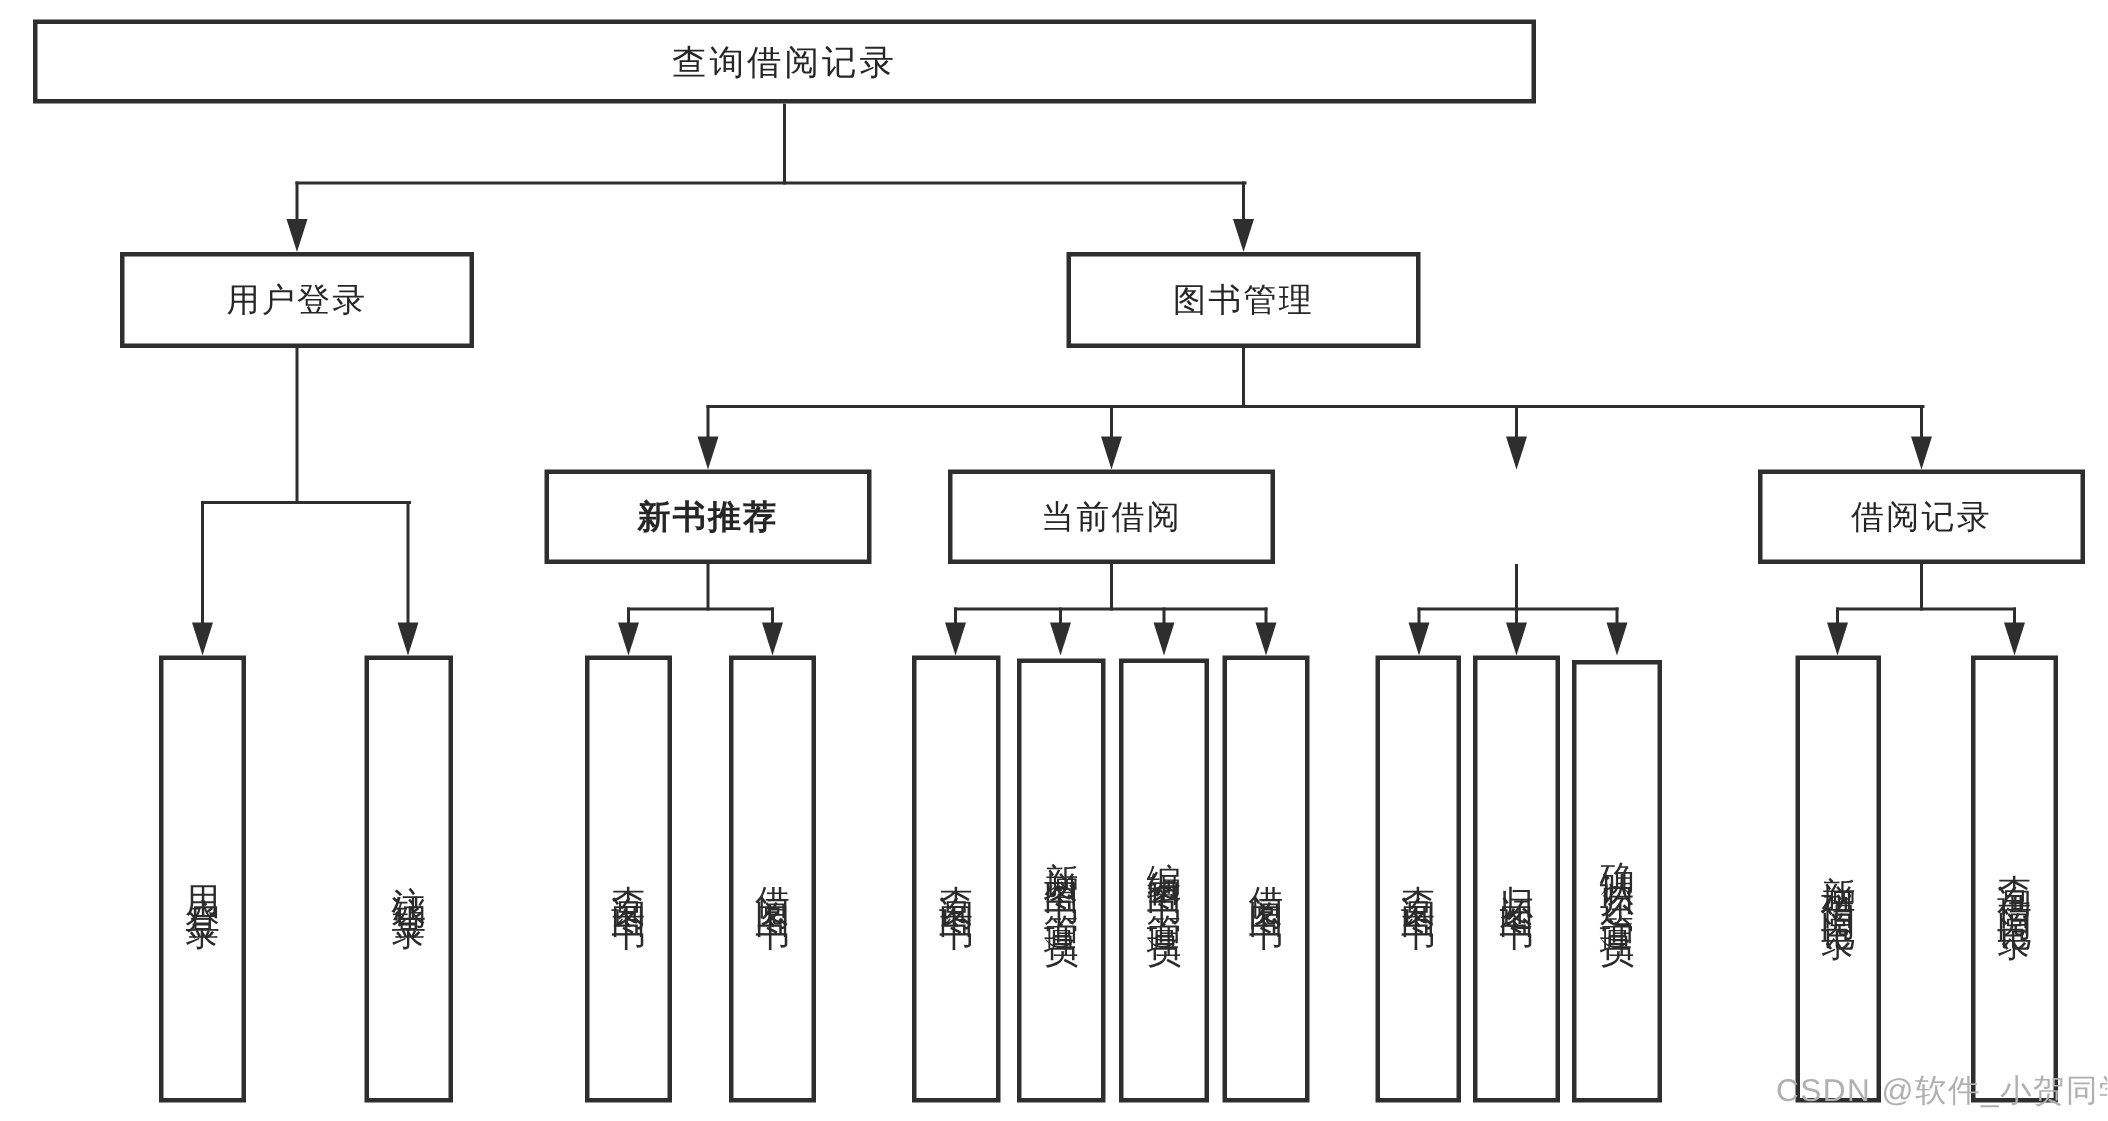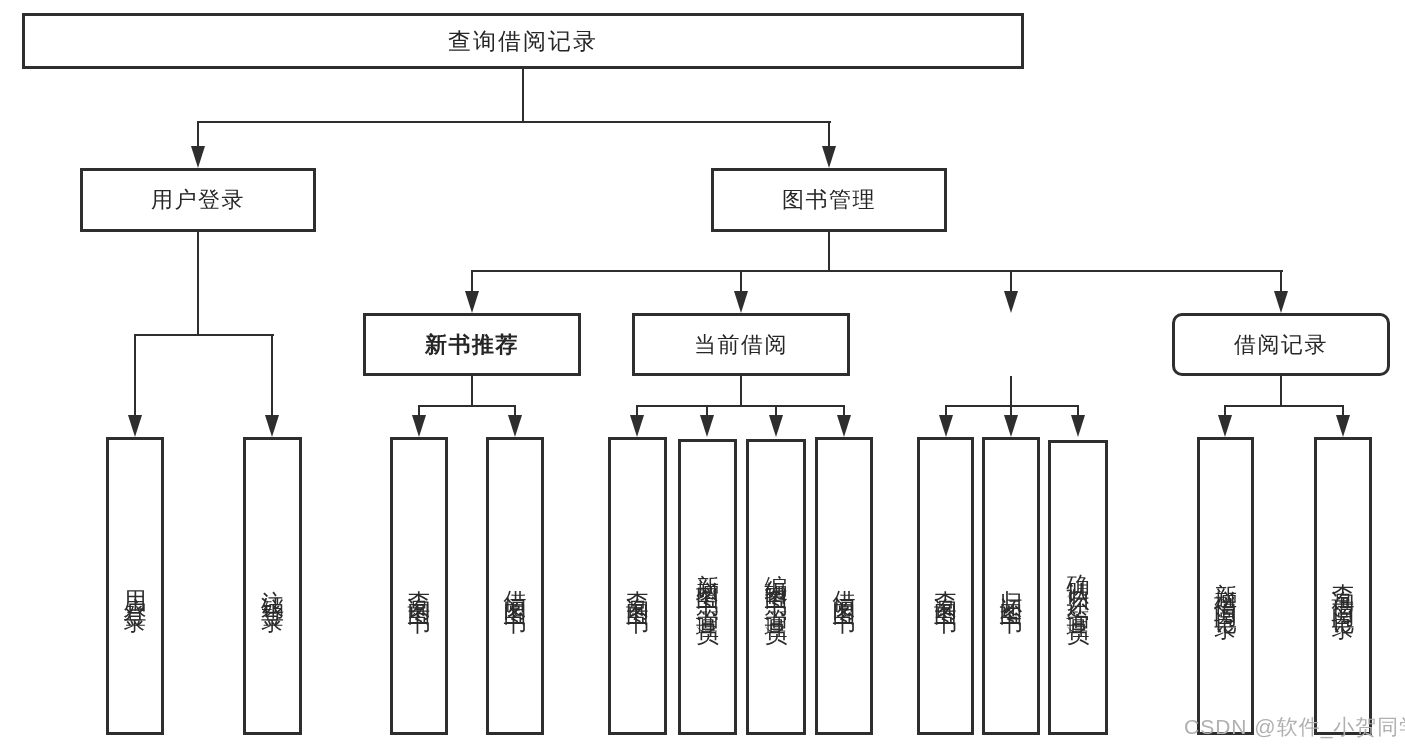--- a/index.html
+++ b/index.html
@@ -119,21 +119,21 @@
   <div class="box" style="left:711px;top:168px;width:236px;height:64px;">
     <span class="hlabel">图书管理</span>
   </div>
 
   <div class="box" style="left:363px;top:313px;width:218px;height:63px;font-weight:bold;">
     <span class="hlabel">新书推荐</span>
   </div>
   <div class="box" style="left:632px;top:313px;width:218px;height:63px;">
     <span class="hlabel">当前借阅</span>
   </div>
-  <div class="box" style="left:1172px;top:313px;width:218px;height:63px;border-radius:10px;">
+  <div class="box" style="left:1172px;top:313px;width:218px;height:63px;">
     <span class="hlabel">借阅记录</span>
   </div>
 
   <div class="box" style="left:106px;top:437px;width:58px;height:298px;">
     <span class="vtext">用户登录</span>
   </div>
   <div class="box" style="left:243px;top:437px;width:59px;height:298px;">
     <span class="vtext">注销登录</span>
   </div>
 

